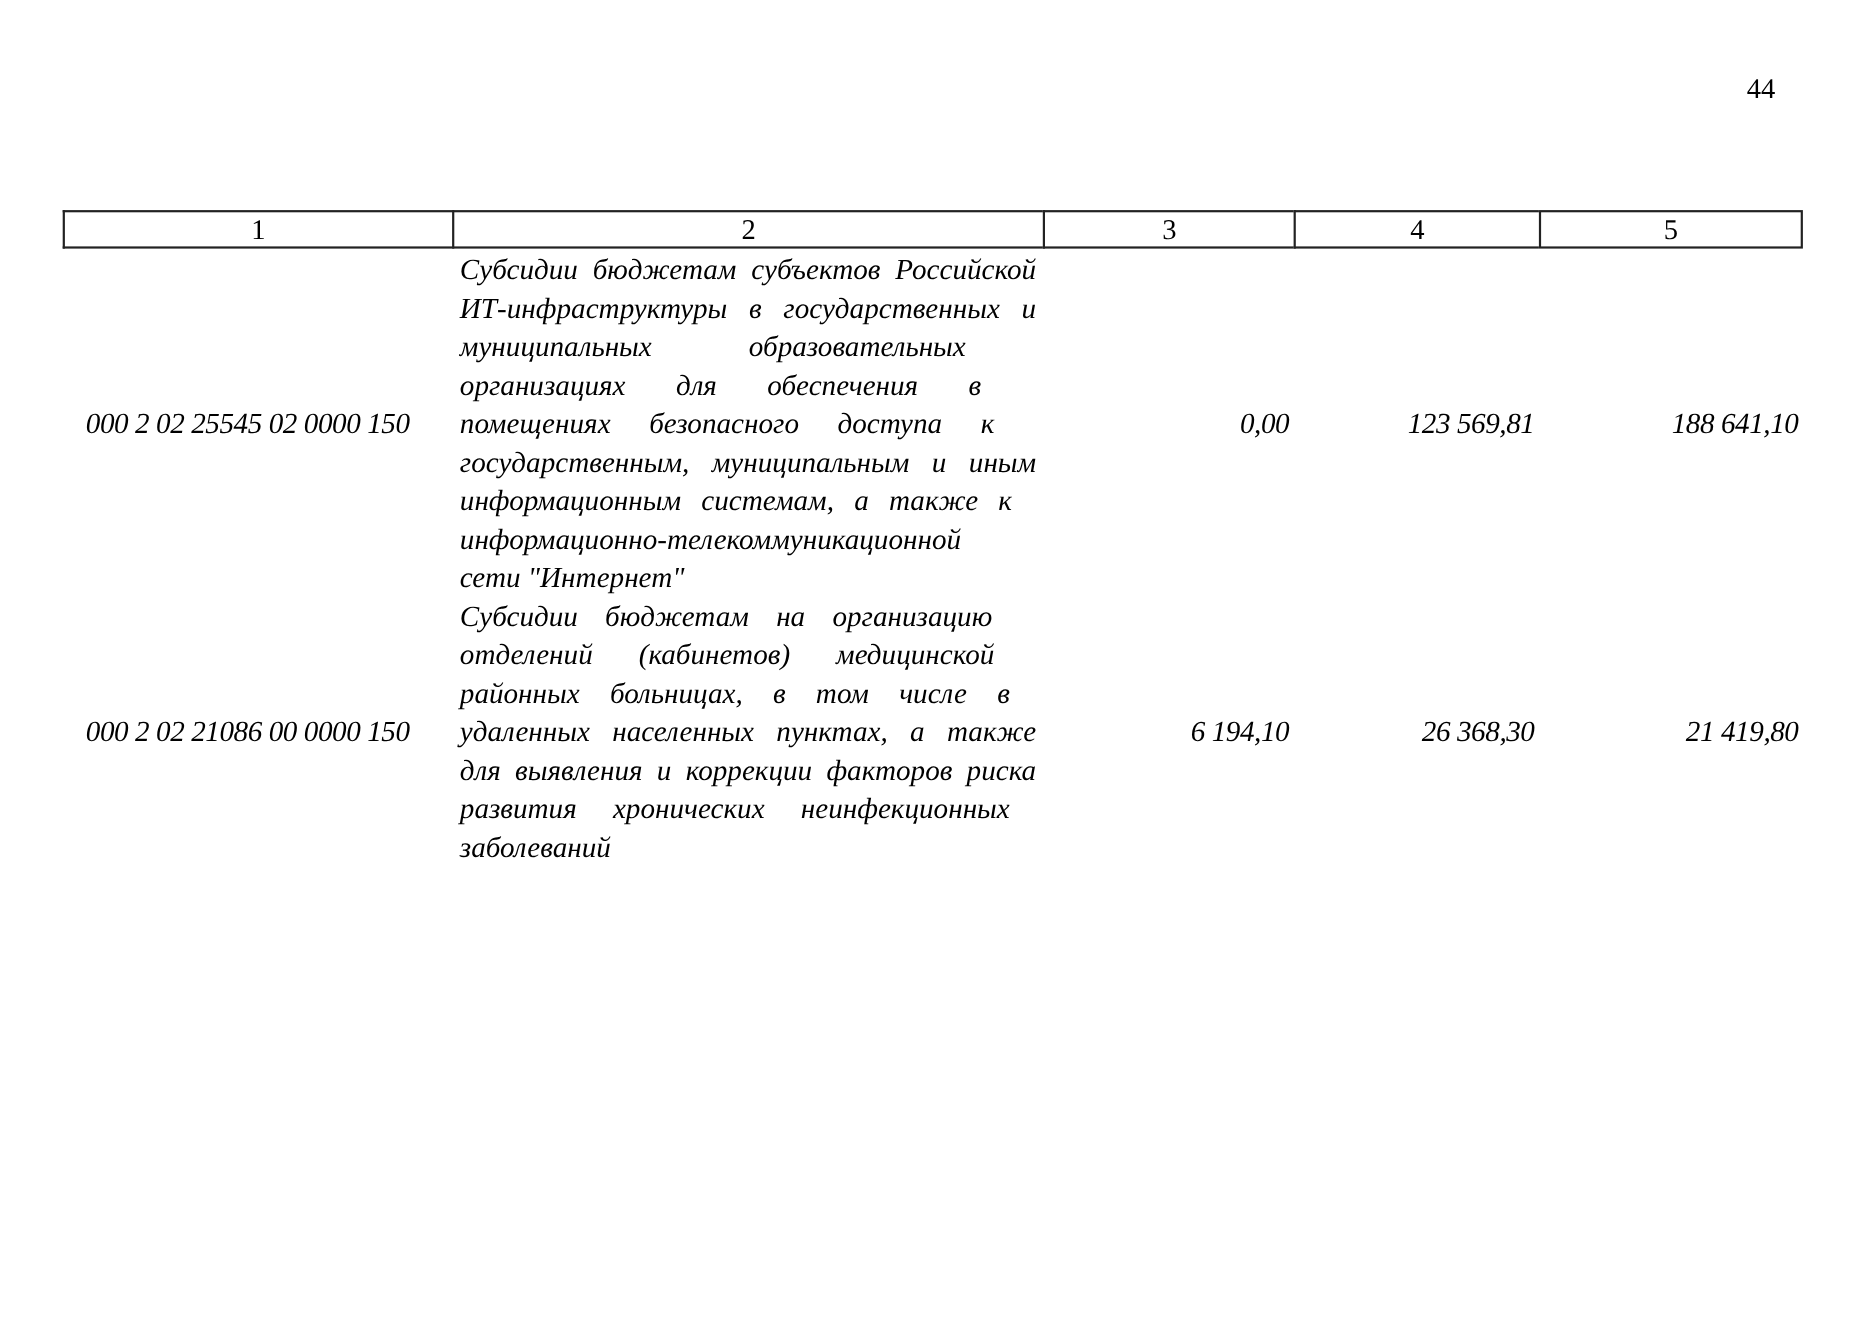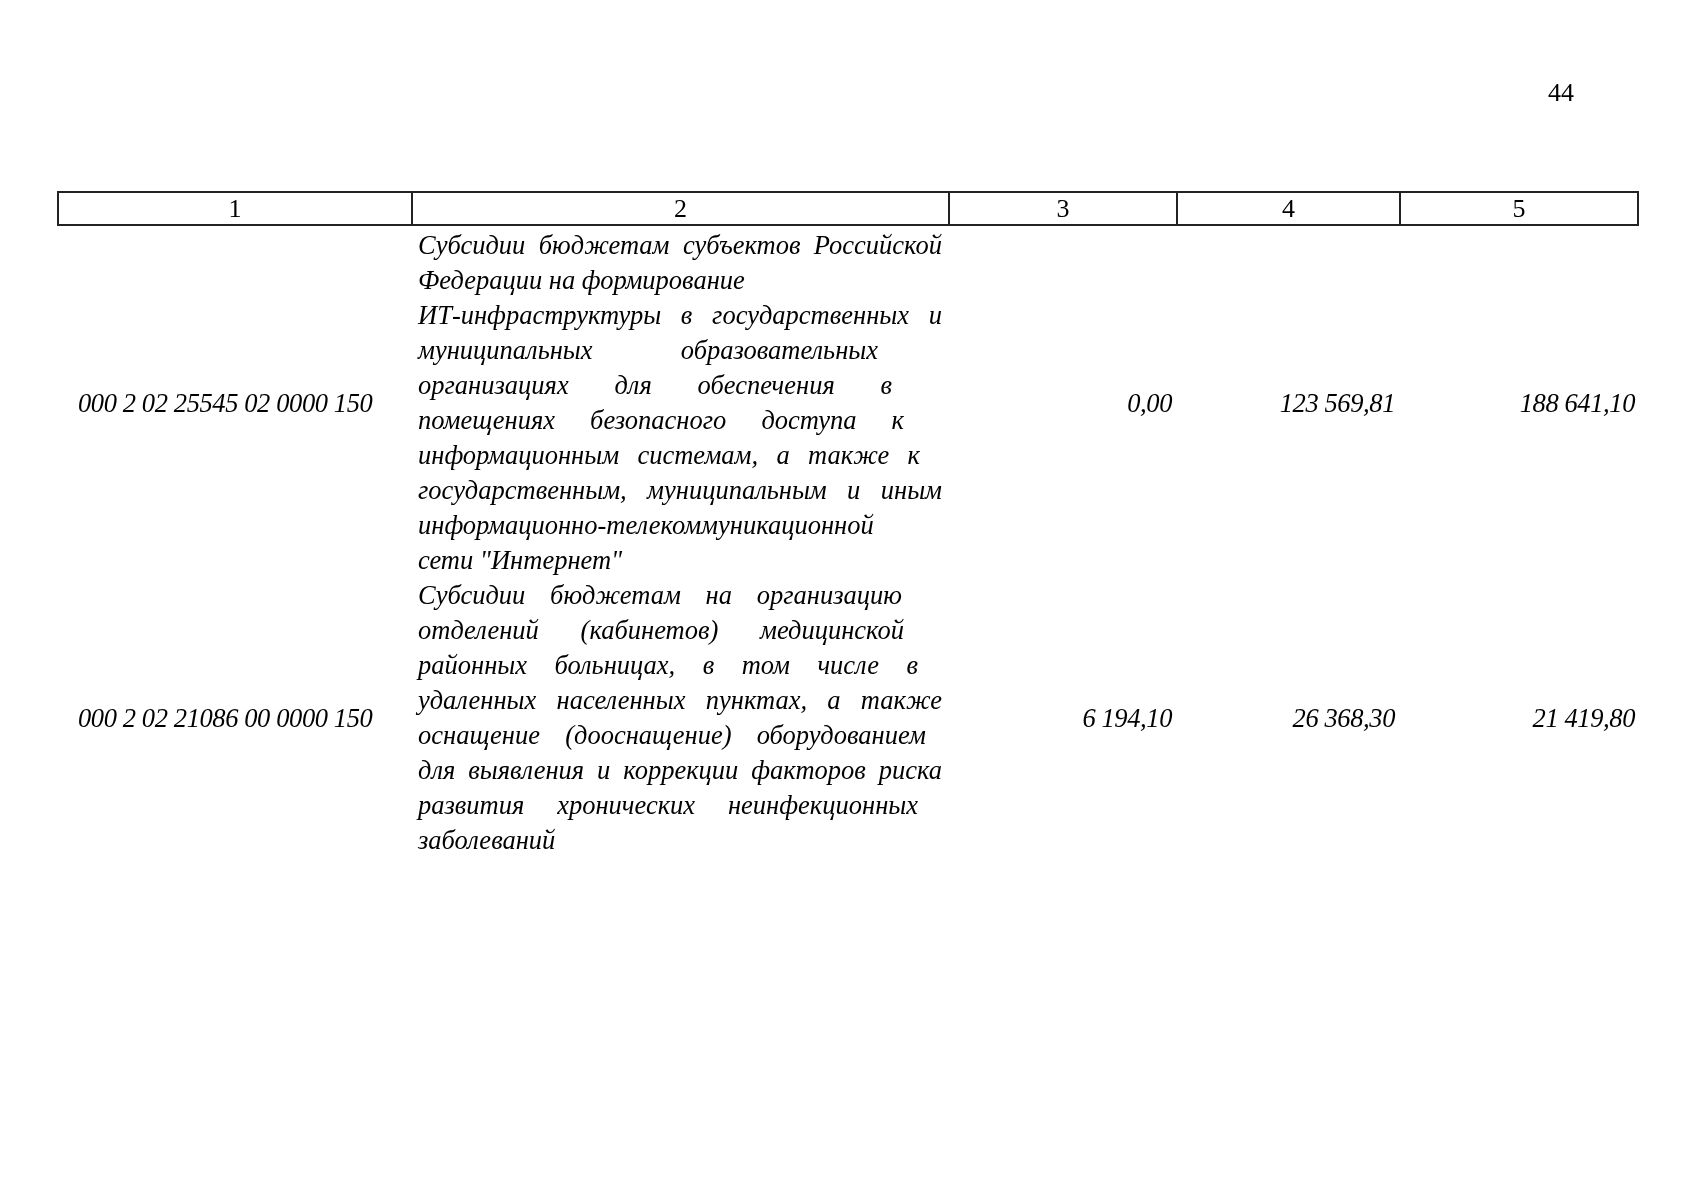--- a/index.html
+++ b/index.html
@@ -10,27 +10,26 @@
     body {
       width: 1696px;
       height: 1200px;
       position: relative;
       overflow: hidden;
       font-family: "Liberation Serif", "DejaVu Serif", serif;
       color: #000000;
     }
     .page-number {
       position: absolute;
-      left: 1536px;
+      left: 1576px;
       top: 66px;
       width: 50px;
       text-align: center;
       font-size: 26px;
       line-height: 30px;
-      margin-top: 12px;
     }
     .table {
       position: absolute;
       left: 57px;
       top: 191px;
       width: 1582px;
     }
     .header-row {
       display: flex;
       height: 35px;
@@ -103,43 +102,41 @@
     <div class="hcell c2">2</div>
     <div class="hcell c3">3</div>
     <div class="hcell c4">4</div>
     <div class="hcell c5">5</div>
   </div>
 
   <div class="data-row row1">
     <div class="cell c1 code">000 2 02 25545 02 0000 150</div>
     <div class="cell c2 desc">
       <span class="line">Субсидии бюджетам субъектов Российской</span>
-      <span class="line nojust">Федерации на формирование</span>
       <span class="line">ИТ-инфраструктуры в государственных и</span>
       <span class="line" style="margin-right:64px">муниципальных образовательных</span>
       <span class="line" style="margin-right:50px">организациях для обеспечения в</span>
       <span class="line" style="margin-right:38px">помещениях безопасного доступа к</span>
+      <span class="line">государственным, муниципальным и иным</span>
       <span class="line" style="margin-right:22px">информационным системам, а также к</span>
-      <span class="line">государственным, муниципальным и иным</span>
       <span class="line nojust">информационно-телекоммуникационной</span>
       <span class="line last">сети "Интернет"</span>
     </div>
     <div class="cell c3 num">0,00</div>
     <div class="cell c4 num">123 569,81</div>
     <div class="cell c5 num">188 641,10</div>
   </div>
 
   <div class="data-row row2">
     <div class="cell c1 code">000 2 02 21086 00 0000 150</div>
     <div class="cell c2 desc">
       <span class="line" style="margin-right:40px">Субсидии бюджетам на организацию</span>
       <span class="line" style="margin-right:38px">отделений (кабинетов) медицинской</span>
       <span class="line" style="margin-right:24px">районных больницах, в том числе в</span>
       <span class="line" style="">удаленных населенных пунктах, а также</span>
-      <span class="line" style="margin-right:16px">оснащение (дооснащение) оборудованием</span>
       <span class="line">для выявления и коррекции факторов риска</span>
       <span class="line" style="margin-right:24px">развития хронических неинфекционных</span>
       <span class="line last">заболеваний</span>
     </div>
     <div class="cell c3 num">6 194,10</div>
     <div class="cell c4 num">26 368,30</div>
     <div class="cell c5 num">21 419,80</div>
   </div>
 </div>
 

